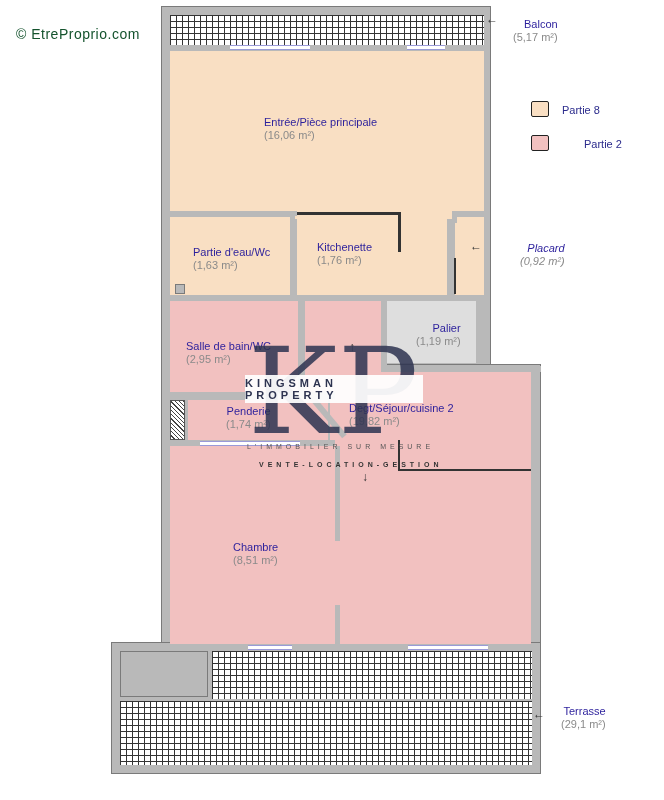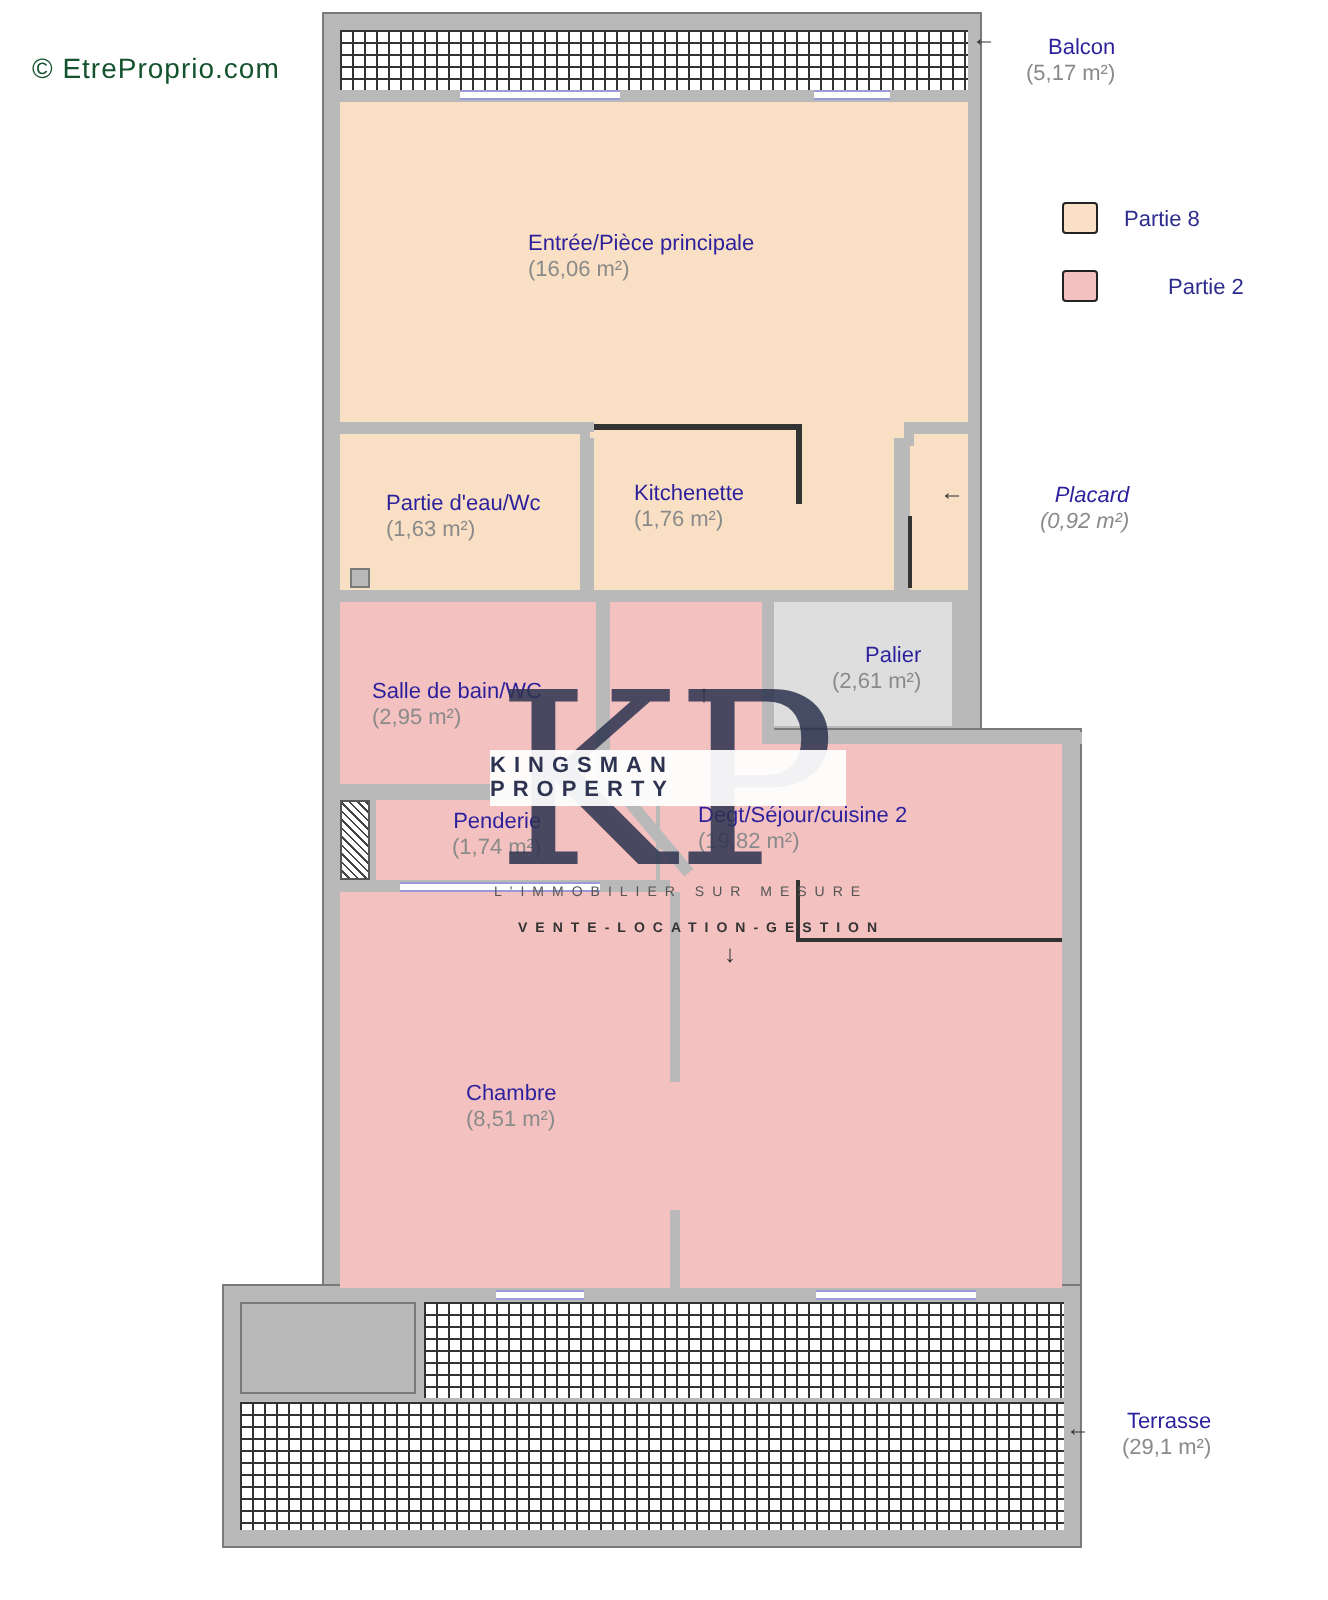--- a/index.html
+++ b/index.html
@@ -115,21 +115,21 @@
 <div class="lbl" style="left:317px;top:241px;">
   <span class="n">Kitchenette</span>
   <span class="a">(1,76 m²)</span>
 </div>
 <div class="lbl" style="left:520px;top:242px;font-style:italic;">
   <span class="n">Placard</span>
   <span class="a">(0,92 m²)</span>
 </div>
 <div class="lbl" style="left:416px;top:322px;">
   <span class="n">Palier</span>
-  <span class="a">(2,61 m²)</span>
+  <span class="a">(1,19 m²)</span>
 </div>
 <div class="lbl" style="left:186px;top:340px;">
   <span class="n">Salle de bain/WC</span>
   <span class="a">(2,95 m²)</span>
 </div>
 <div class="lbl" style="left:226px;top:405px;">
   <span class="n">Penderie</span>
   <span class="a">(1,74 m²)</span>
 </div>
 <div class="lbl" style="left:349px;top:402px;">

